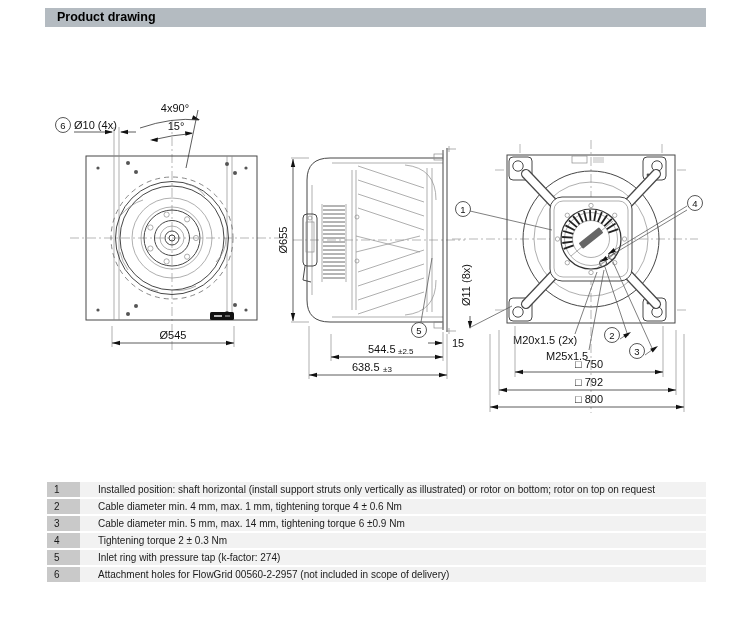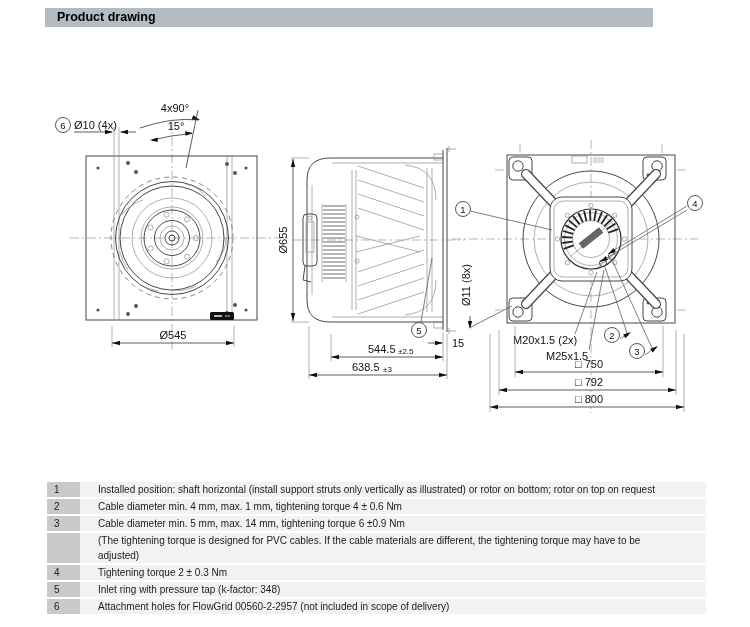--- a/index.html
+++ b/index.html
@@ -1,18 +1,18 @@
 <!DOCTYPE html>
 <html><head>
 <meta charset="utf-8">
 <style>
   html,body{margin:0;padding:0;}
   body{position:relative;width:750px;height:627px;background:#fff;
        font-family:"Liberation Sans",sans-serif;overflow:hidden;}
-  .hdr{position:absolute;left:45px;top:8px;width:608px;height:19px;
+  .hdr{position:absolute;left:45px;top:8px;width:661px;height:19px;
        background:#b4bbc1;color:#000;font-weight:bold;font-size:12.5px;
        line-height:19px;padding-left:12px;box-sizing:border-box;}
   .canvas{position:absolute;left:0;top:0;}
   
   .ln{stroke:#474747;fill:none;stroke-width:1;}
   .ln2{stroke:#474747;fill:#fff;stroke-width:1;}
   .lt{stroke:#8c8c8c;fill:none;stroke-width:.7;}
   .cl{stroke:#9a9a9a;fill:none;stroke-width:.7;stroke-dasharray:9 3 2 3;}
   .dsh{stroke:#6a6a6a;fill:none;stroke-width:.8;stroke-dasharray:5 4;}
   .dimln{stroke:#333;fill:none;stroke-width:.8;}
@@ -409,28 +409,24 @@
   </div>
   <div class="nrow">
     <div class="nnum">2</div>
     <div class="ndesc">Cable diameter min. 4 mm, max. 1 mm, tightening torque 4 ± 0.6 Nm</div>
   </div>
   <div class="nrow">
     <div class="nnum">3</div>
     <div class="ndesc">Cable diameter min. 5 mm, max. 14 mm, tightening torque 6 ±0.9 Nm</div>
   </div>
   <div class="nrow">
-    <div class="nnum"></div>
-    <div class="ndesc wrap">(The tightening torque is designed for PVC cables. If the cable materials are different, the tightening torque may have to be adjusted)</div>
-  </div>
-  <div class="nrow">
     <div class="nnum">4</div>
     <div class="ndesc">Tightening torque 2 ± 0.3 Nm</div>
   </div>
   <div class="nrow">
     <div class="nnum">5</div>
-    <div class="ndesc">Inlet ring with pressure tap (k-factor: 348)</div>
+    <div class="ndesc">Inlet ring with pressure tap (k-factor: 274)</div>
   </div>
   <div class="nrow">
     <div class="nnum">6</div>
     <div class="ndesc">Attachment holes for FlowGrid 00560-2-2957 (not included in scope of delivery)</div>
   </div>
 </div>
 
 </body></html>

